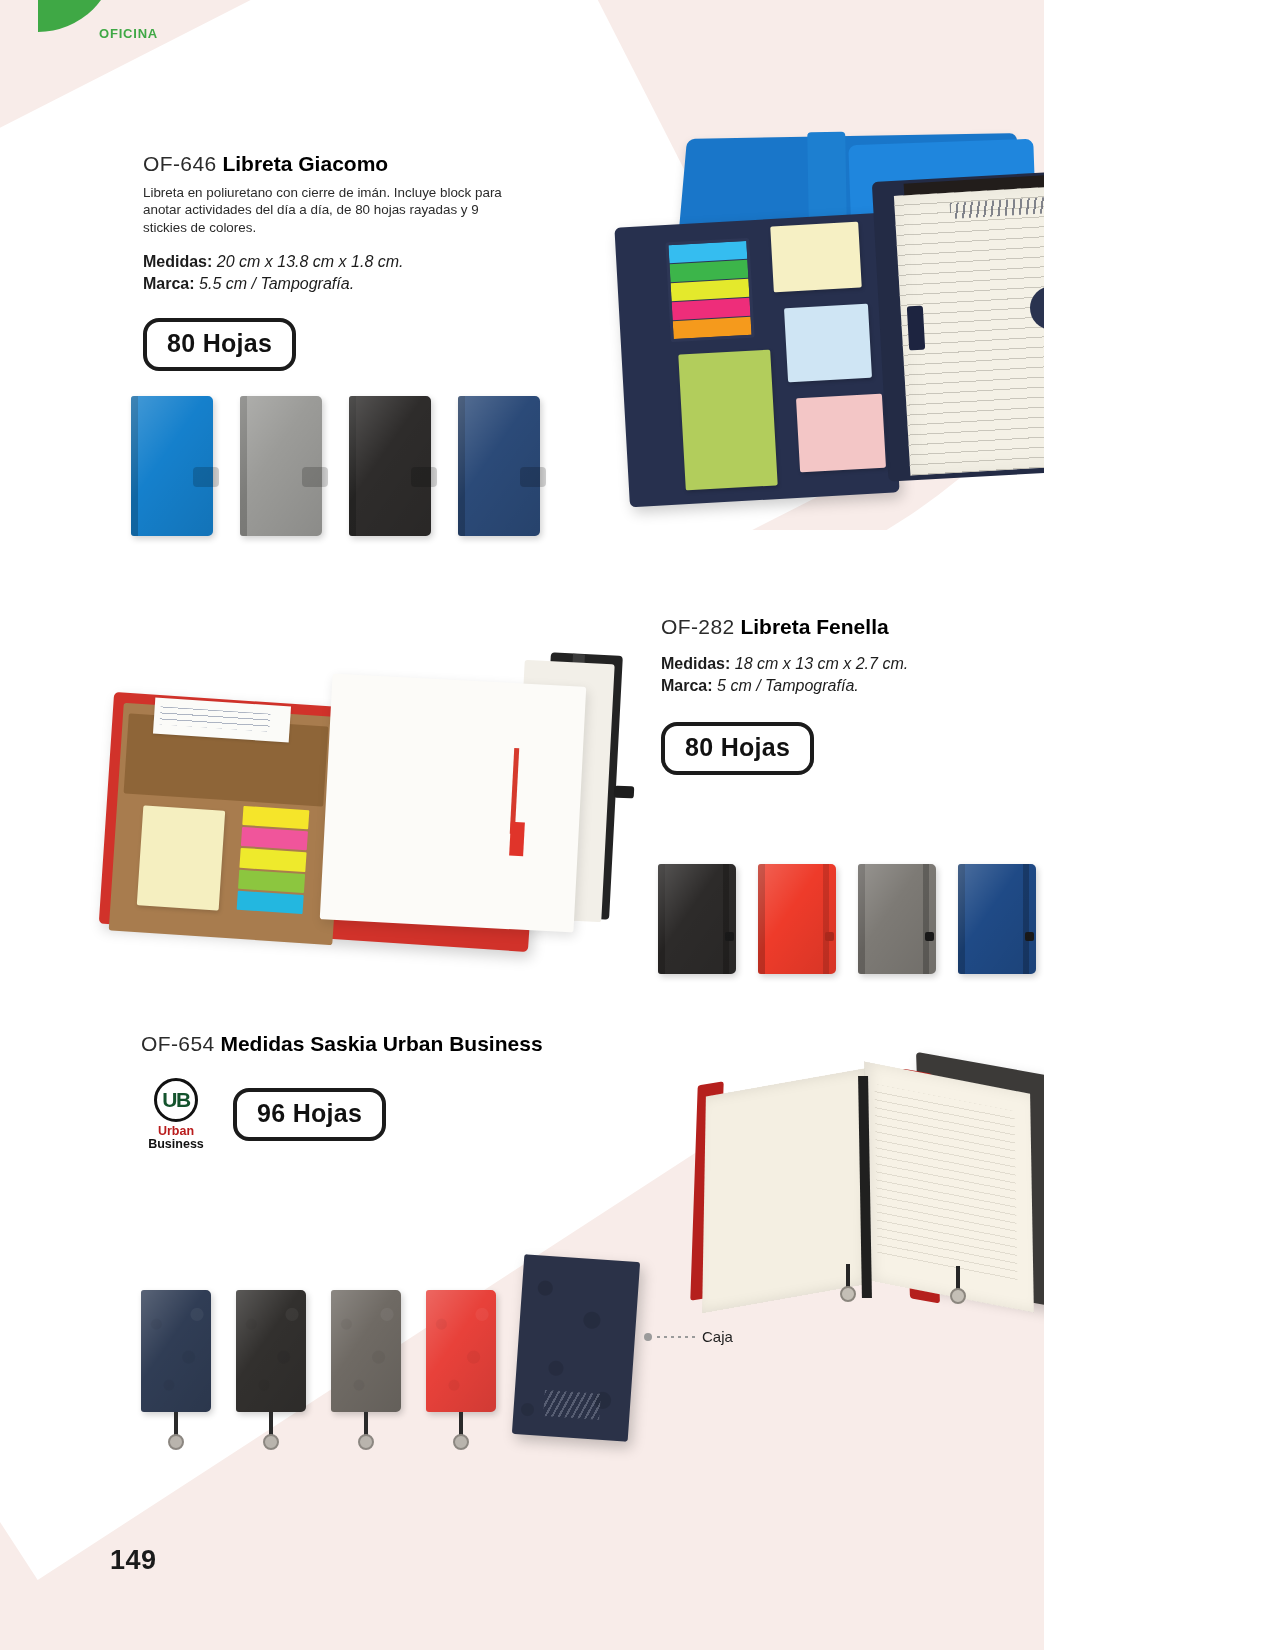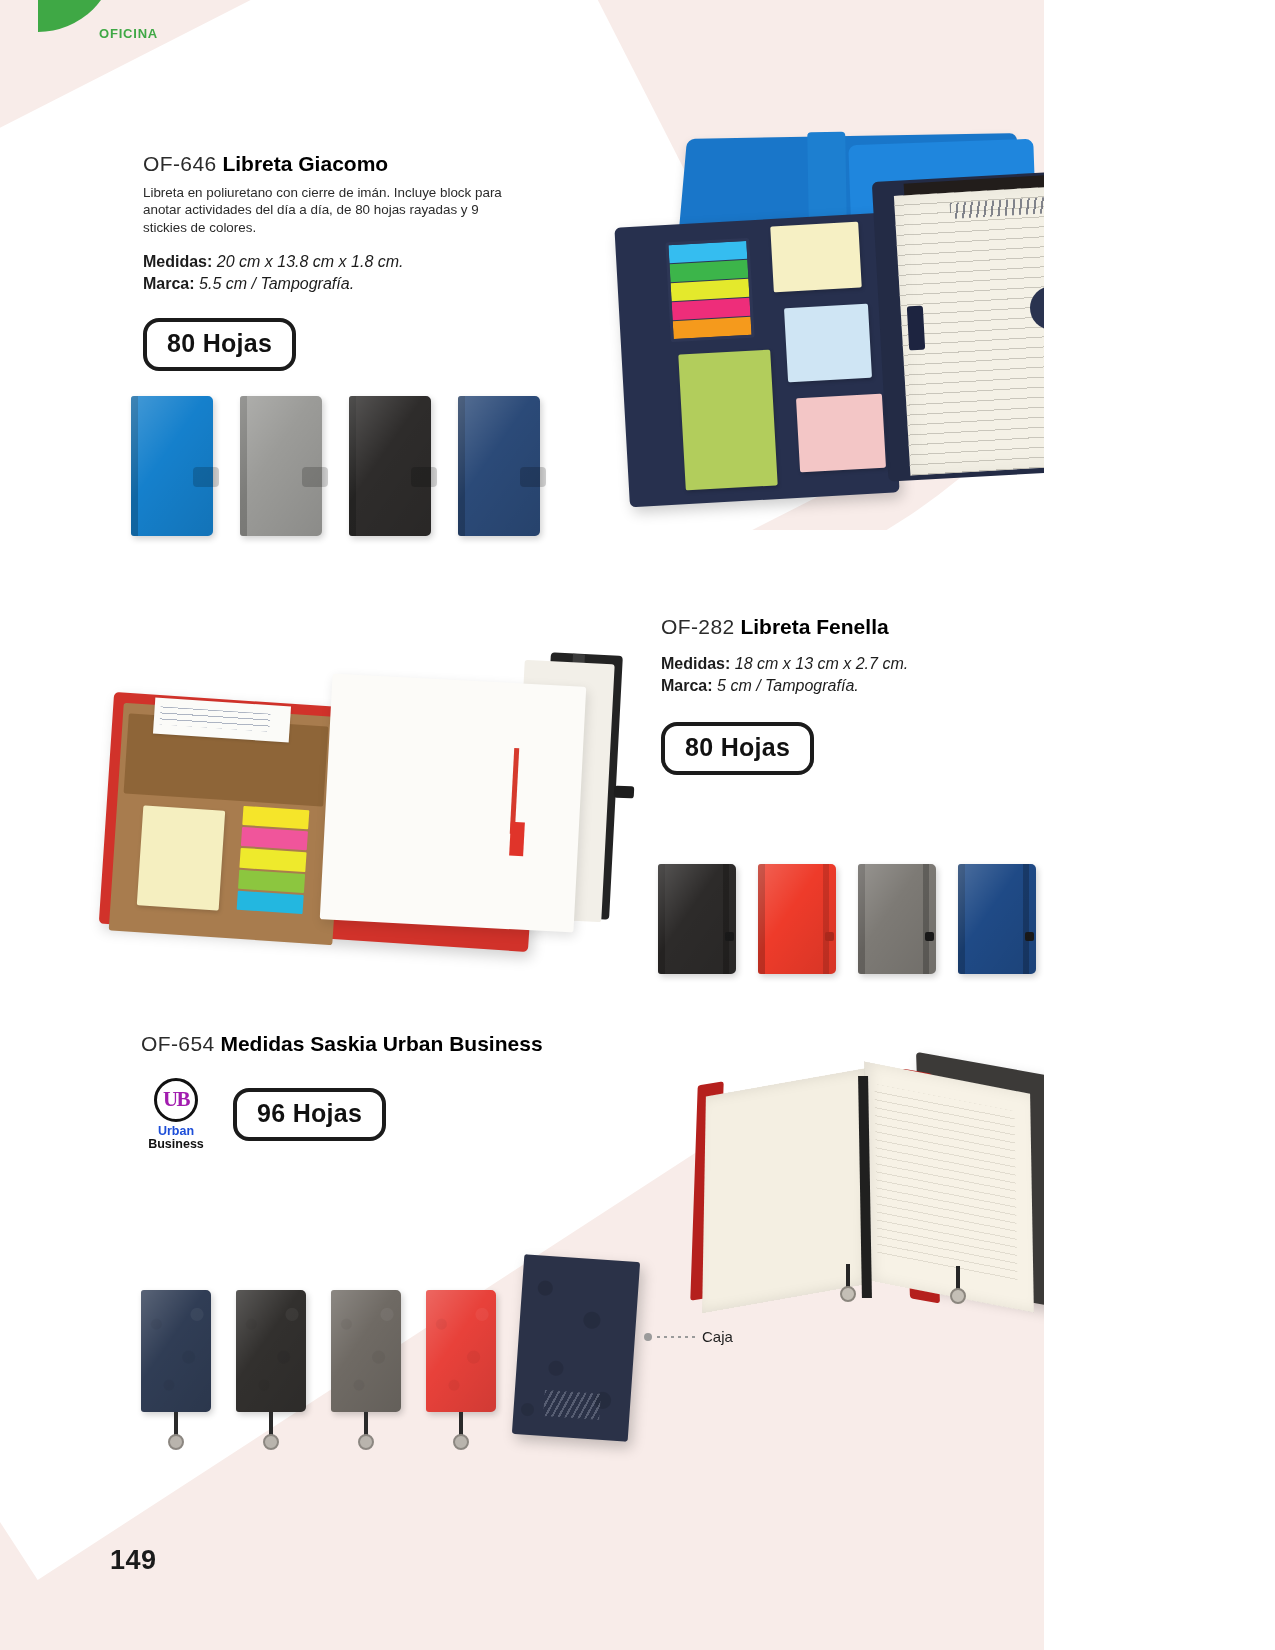--- a/index.html
+++ b/index.html
@@ -62,23 +62,23 @@
     border: 4px solid #1b1b1b; border-radius: 16px;
     background: transparent; padding: 7px 20px 9px;
     font-size: 25px; font-weight: bold; color: #111; letter-spacing: 0.3px;
   }
 
   
   .ub-logo { width: 70px; text-align: center; }
   .ub-circle {
     width: 44px; height: 44px; border: 3px solid #111; border-radius: 50%;
     margin: 0 auto; display: flex; align-items: center; justify-content: center;
-    font-size: 21px; font-weight: bold; letter-spacing: -1.5px; color: #a21caf; font-family: Liberation Serif, serif;
-  }
-  .ub-line1 { font-size: 12.5px; font-weight: bold; color: #1d4ed8; margin-top: 3px; line-height: 1.05; }
+    font-size: 21px; font-weight: bold; letter-spacing: -1.5px; color: #14532d;
+  }
+  .ub-line1 { font-size: 12.5px; font-weight: bold; color: #b91c1c; margin-top: 3px; line-height: 1.05; }
   .ub-line2 { font-size: 12.5px; font-weight: bold; color: #111; line-height: 1.05; }
 
   
   .swatch-row { position: absolute; display: flex; }
   .swatch {
     position: relative; border-radius: 3px 5px 5px 3px;
     box-shadow: 2px 3px 6px rgba(0,0,0,0.18);
   }
   .swatch .spine {
     position: absolute; left: 0; top: 0; bottom: 0; width: 7px;

